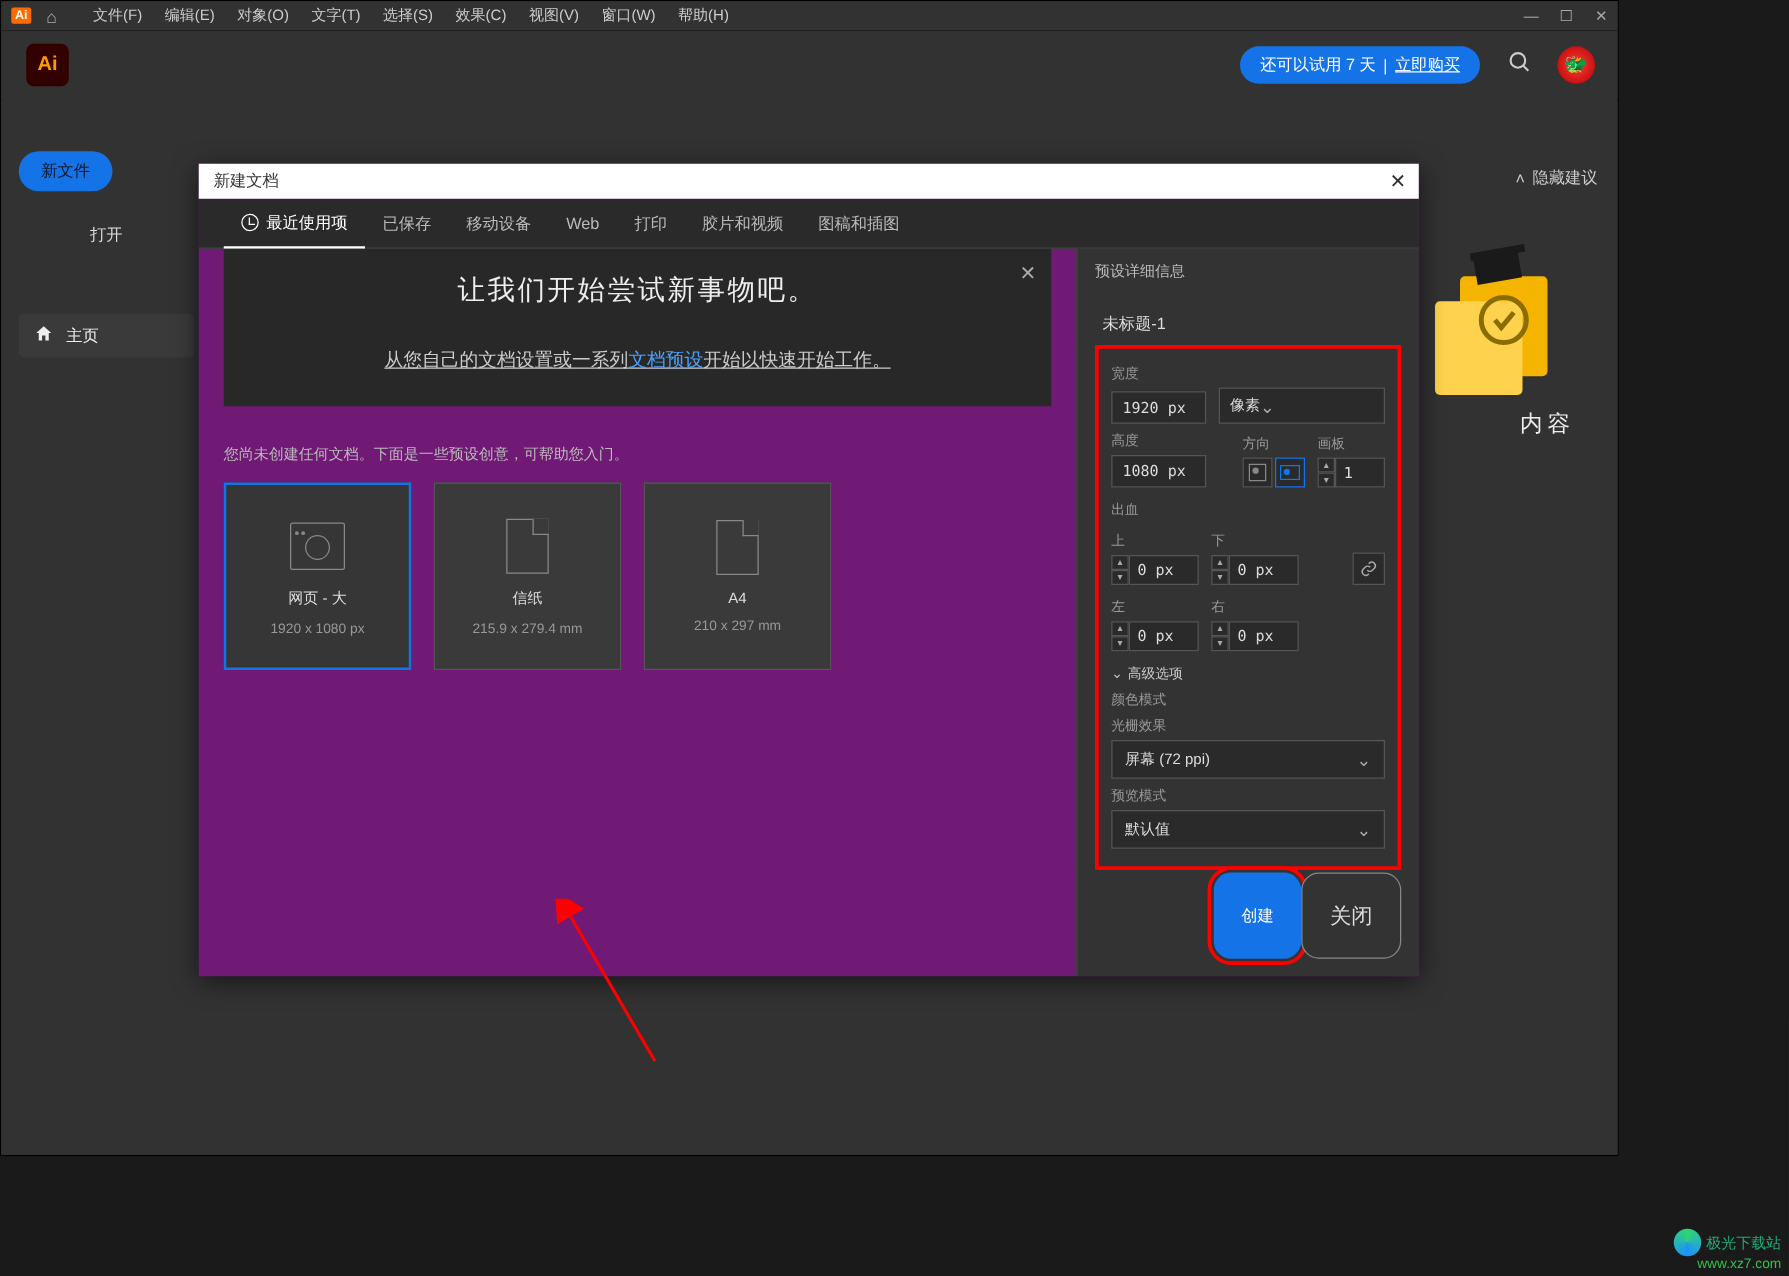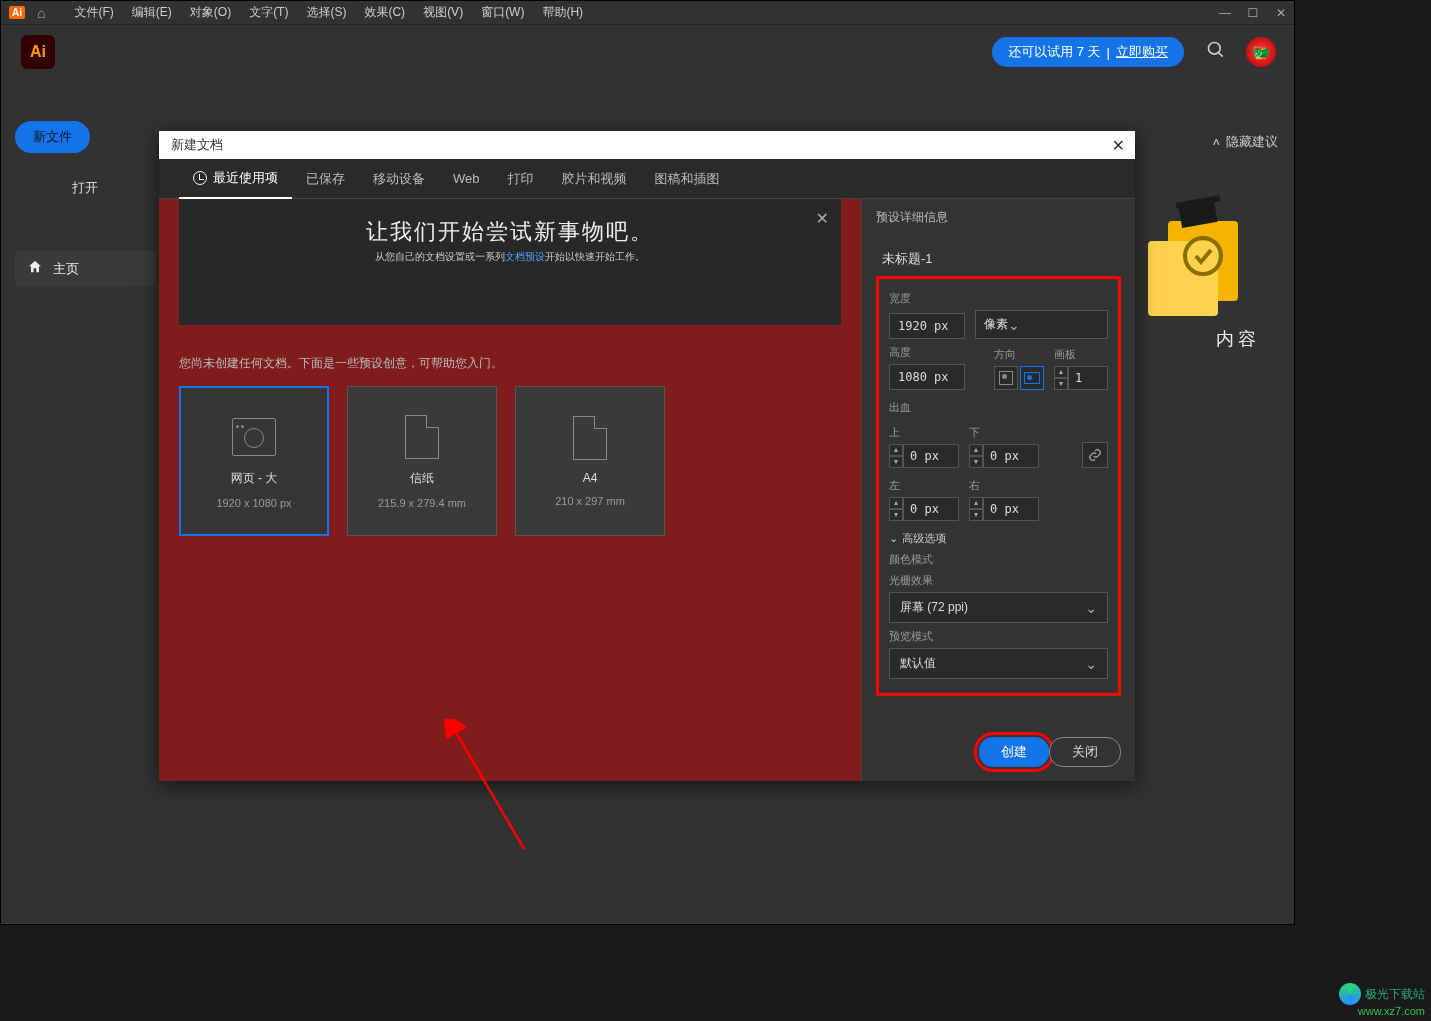--- a/index.html
+++ b/index.html
@@ -24,35 +24,35 @@
 .content { position: absolute; top: 80px; left:0; right:0; bottom:0; background: #323232; }
 .left-rail { position: absolute; left: 14px; top: 40px; width: 140px; }
 .pill { background: #1473e6; color: #0f172a; font-size: 13px; padding: 7px 18px; border-radius: 16px; display: inline-block; margin-bottom: 18px; cursor:pointer; }
 .open-btn { color: #ddd; font-size: 13px; text-align: center; padding: 8px 0; cursor:pointer; }
 .home-row { margin-top: 46px; background: #3a3a3a; padding: 8px 12px; display: flex; align-items: center; gap: 10px; color: #eee; font-size: 13px; border-radius: 4px; cursor:pointer; width: 140px; }
 .right-side-hint { position:absolute; right: 16px; top: 52px; color: #ccc; font-size: 13px; display:flex; align-items:center; gap:6px; }
 .yellow-illus { position:absolute; right:46px; top:110px; width:120px; height:130px; }
 .content-text { position:absolute; right:34px; top:246px; color:#eee; font-size:18px; letter-spacing:4px; }
 
 
-.dialog { position: absolute; left: 158px; top: 130px; width: 976px; height: 650px; background: #7f1d1d; box-shadow: 0 4px 20px rgba(0,0,0,0.6); }
+.dialog { position: absolute; left: 158px; top: 130px; width: 976px; height: 650px; background: #701a75; box-shadow: 0 4px 20px rgba(0,0,0,0.6); }
 .dlg-title { background: #fff; color: #333; font-size: 13px; height: 28px; display: flex; align-items: center; padding: 0 12px; position: relative; }
 .dlg-close { position: absolute; right: 10px; font-size: 16px; cursor:pointer; }
 .dlg-tabs { background: #2a2a2a; height: 40px; display: flex; align-items: center; padding: 0 20px; gap: 0; border-bottom: 1px solid #444; }
 .dlg-tab { color: #bbb; font-size: 13px; padding: 0 14px; height: 40px; display: flex; align-items: center; gap: 6px; cursor:pointer; }
 .dlg-tab.active { color: #fff; border-bottom: 2px solid #fff; }
 .clock-icon { width:14px; height:14px; border:1.5px solid currentColor; border-radius:50%; position:relative; }
 .clock-icon::after { content:""; position:absolute; width:4px; height:5px; border-left:1.5px solid currentColor; border-bottom:1.5px solid currentColor; left:5px; top:2px; }
 
 .dlg-body { display:flex; height: calc(100% - 68px); }
 .presets-pane { flex:1; padding: 0; position:relative; }
 .banner { margin: 0 20px 0 20px; background: #282828; height: 126px; position:relative; padding-top:18px; text-align:center; }
 .banner-close { position:absolute; right:12px; top:10px; color:#aaa; font-size:16px; cursor:pointer; }
 .banner-title { color: #eee; font-size: 22px; letter-spacing: 2px; }
-.banner-sub { color: #ccc; font-size: 10px; margin-top: 3px; }
+.banner-sub { color: #ccc; font-size: 15px; margin-top: 32px; text-decoration: underline; }
 .banner-link { color: #4aa3ff; }
 .presets-help { color: #bbb; font-size: 12px; margin: 30px 20px 14px 20px; }
 .preset-grid { display: flex; gap: 18px; margin-left: 20px; }
 .preset-card { width: 150px; height: 150px; background: #3a3a3a; border: 1px solid #555; display:flex; flex-direction:column; align-items:center; justify-content:center; gap:10px; cursor:pointer; }
 .preset-card.selected { border: 2px solid #1473e6; background:#363636; }
 .preset-icon { width:46px; height:46px; border:0; position:relative; display:flex; align-items:center; justify-content:center; color:#aaa; }
 .pc-web { border:1.5px solid #888; border-radius:2px; width:44px; height:38px; position:relative; }
 .pc-web::before { content:""; position:absolute; top:6px; left:3px; width:3px;height:3px; background:#888; border-radius:50%; box-shadow: 5px 0 #888; }
 .pc-web::after { content:""; position:absolute; left:50%; top:55%; transform:translate(-50%,-50%); width:18px; height:18px; border:1.5px solid #888; border-radius:50%; }
 .pc-doc { width:34px; height:44px; border:1.5px solid #888; position:relative; }
@@ -82,21 +82,21 @@
 .step-btns { display:flex; flex-direction:column; }
 .step-btn { width:14px; height:12px; background:#2a2a2a; border:1px solid #555; color:#aaa; font-size:8px; line-height:9px; text-align:center; cursor:pointer; }
 .step-input { background:#2a2a2a; border:1px solid #555; color:#ddd; font-size:12px; padding:3px 6px; width:56px; font-family:monospace; }
 .link-ic { width:26px; height:26px; border:1px solid #555; background:#2a2a2a; display:flex; align-items:center; justify-content:center; color:#aaa; cursor:pointer; margin-left:auto; }
 .adv-header { color:#ccc; font-size:11px; margin:10px 0 6px 0; display:flex; align-items:center; gap:4px; }
 .select-wide { background:#2a2a2a; border:1px solid #555; color:#ddd; font-size:12px; padding:6px 10px; display:flex; justify-content:space-between; align-items:center; cursor:pointer; margin-bottom:4px; }
 
 .dlg-footer { position:absolute; right:14px; bottom:14px; display:flex; }
 .btn-primary { background:#1473e6; color:#fff; border:none; border-radius:14px; padding:6px 22px; font-size:13px; cursor:pointer; }
 .btn-primary.redring { outline:3px solid #ff0000; outline-offset:2px; }
-.btn-secondary { background:#333; color:#ddd; border:1px solid #888; border-radius:14px; padding:2px 22px; font-size:13px; cursor:pointer; }
+.btn-secondary { background:#333; color:#ddd; border:1px solid #888; border-radius:14px; padding:22px 22px; font-size:17px; cursor:pointer; }
 
 .watermark { position:absolute; right:6px; bottom:4px; text-align:right; font-size:12px; }
 .wm-logo { display:flex; align-items:center; gap:4px; color:#2a7; justify-content:flex-end; }
 .wm-url { color:#31c24a; font-size:11px; }
 .wm-circle { width:22px; height:22px; border-radius:50%; background:conic-gradient(#2ed573,#1e90ff,#2ed573); display:inline-block; }
 
 .col { display:flex; flex-direction:column; }
 </style>
 </head>
 <body>

